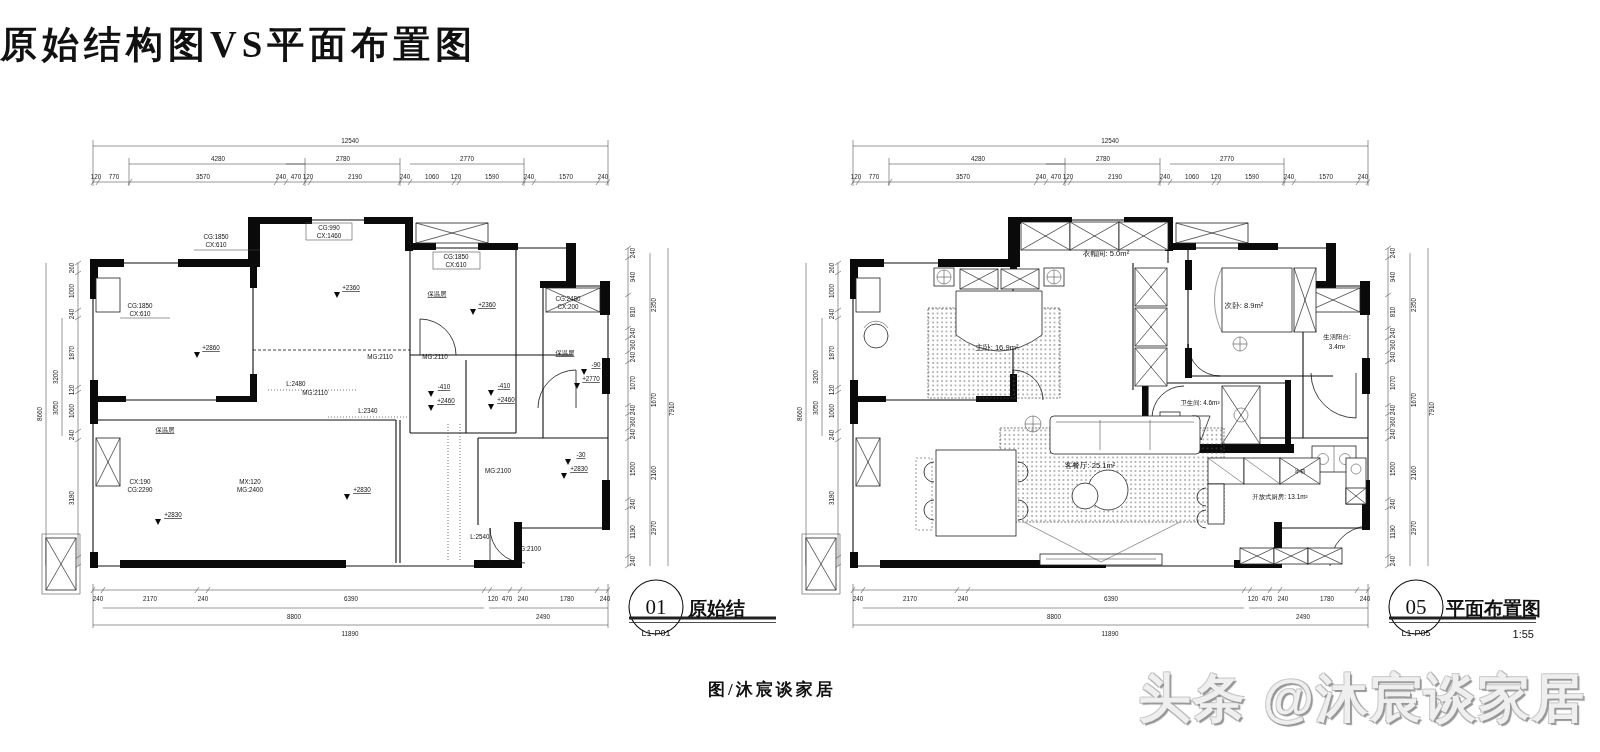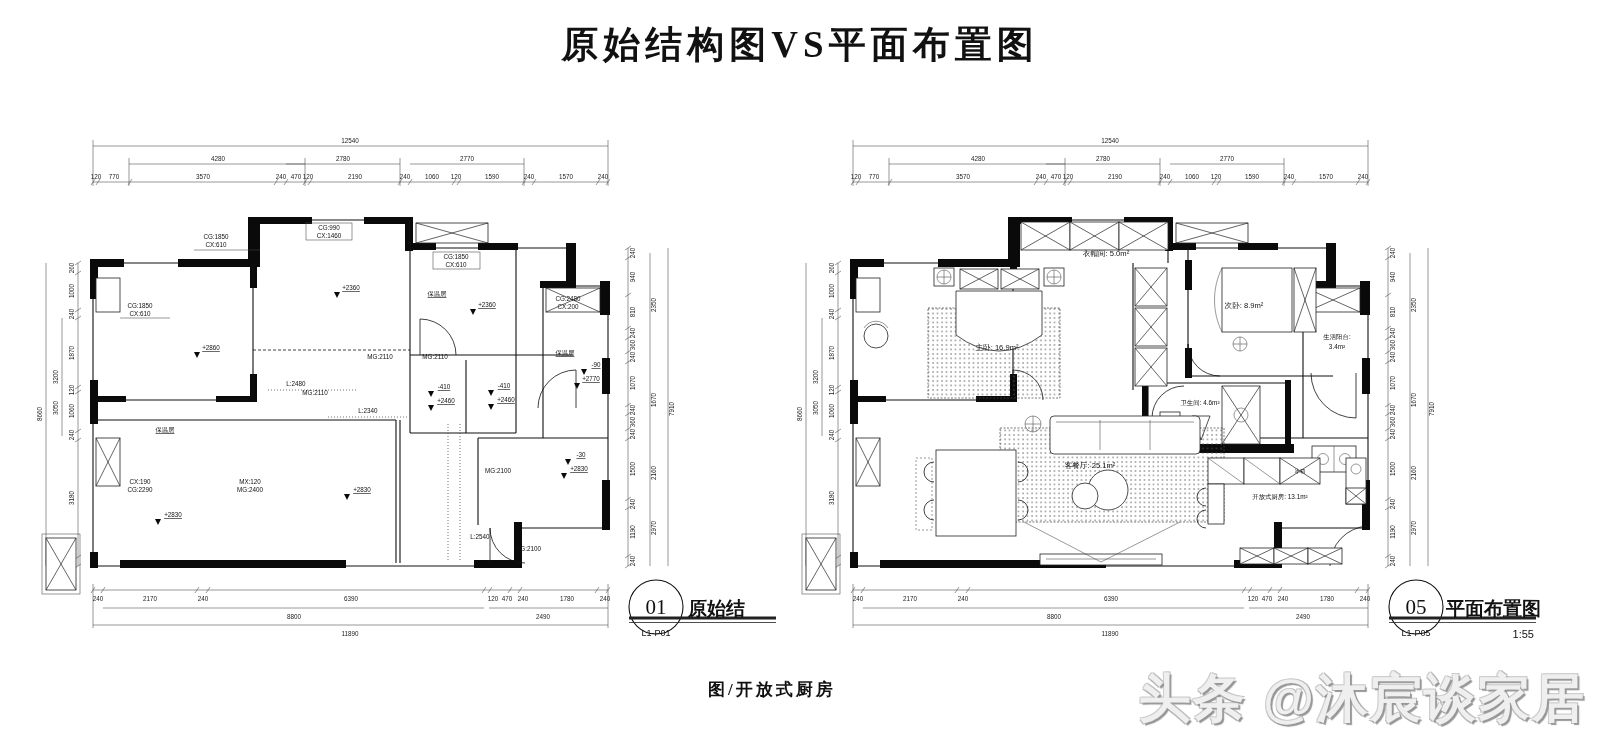--- a/index.html
+++ b/index.html
@@ -1,18 +1,18 @@
 <!DOCTYPE html>
 <html><head>
 <meta charset="utf-8">
 <style>
   html,body{margin:0;padding:0}
   body{width:1600px;height:752px;background:#fff;position:relative;overflow:hidden;
        font-family:"Liberation Sans",sans-serif;color:#111}
-  .main-title{position:absolute;top:20px;left:0;width:100%;text-align:center;
+  .main-title{position:absolute;top:20px;left:0;width:100%;text-align:left;
        font-family:"Liberation Serif",serif;font-weight:bold;font-size:37px;letter-spacing:5px}
   svg.plan{position:absolute;top:128px}
   #plan-left{left:28px}
   #plan-right{left:788px}
   svg text{font-family:"Liberation Sans",sans-serif;fill:#111}
   [data-spread] text{font-size:6.3px;text-anchor:middle;fill:#222}
   .ann{font-size:6.3px;text-anchor:middle}
   .u{text-decoration:underline}
   .room{font-size:7.6px;text-anchor:middle}
   .room-s{font-size:6.4px;text-anchor:middle}
@@ -420,14 +420,14 @@
   </g>
 
   <g>
     <text class="badge-num" x="628" y="486">05</text>
     <text class="badge-code" x="628" y="508">L1-P05</text>
     <text class="badge-label" x="658" y="487">平面布置图</text>
     <text class="scale" x="746" y="510">1:55</text>
   </g>
 </svg>
 
-<div class="credit">图/开放式厨房</div>
+<div class="credit">图/沐宸谈家居</div>
 <div class="watermark">头条 @沐宸谈家居</div>
 
 </body></html>

